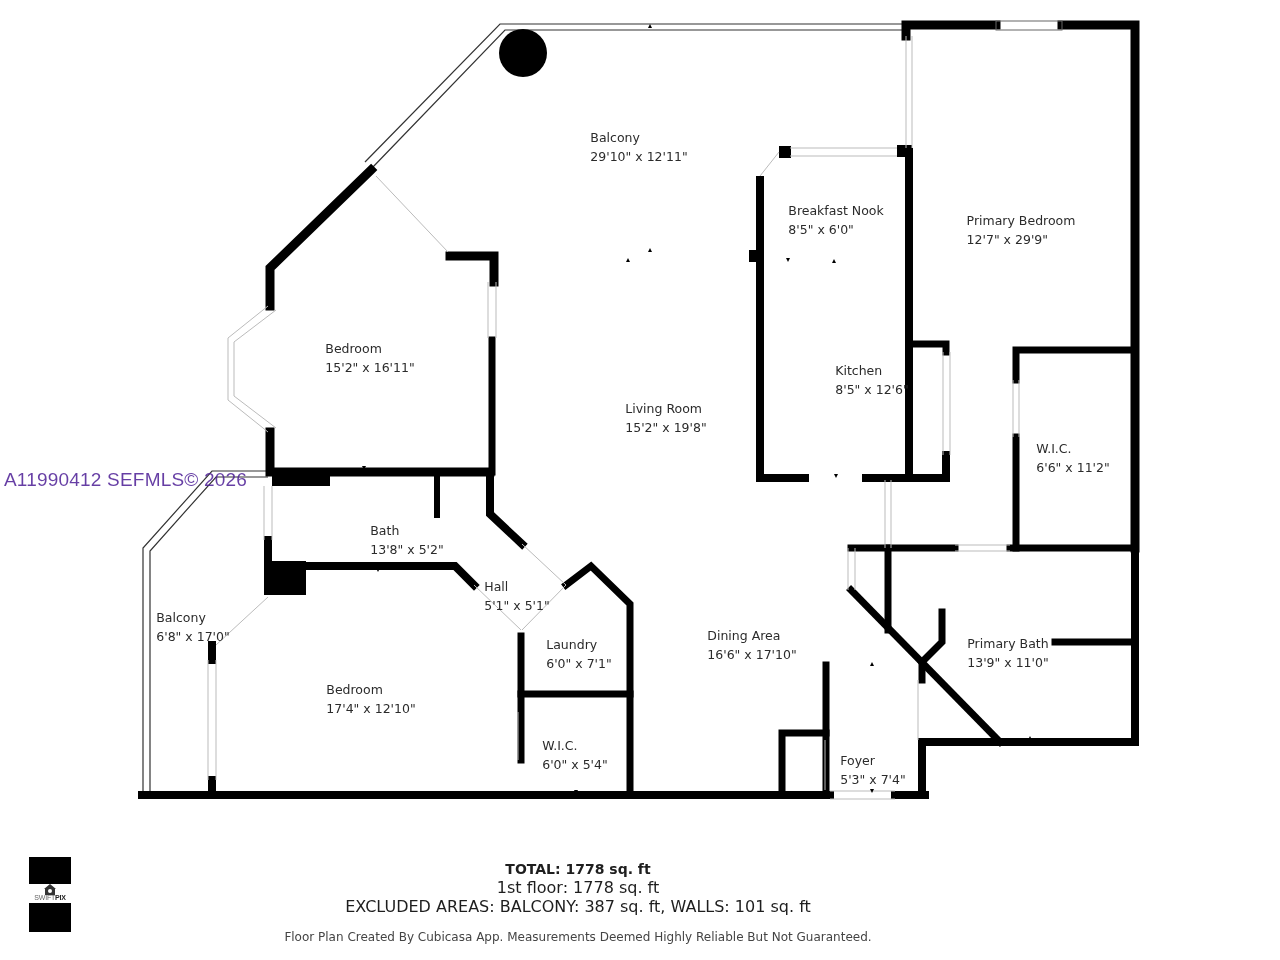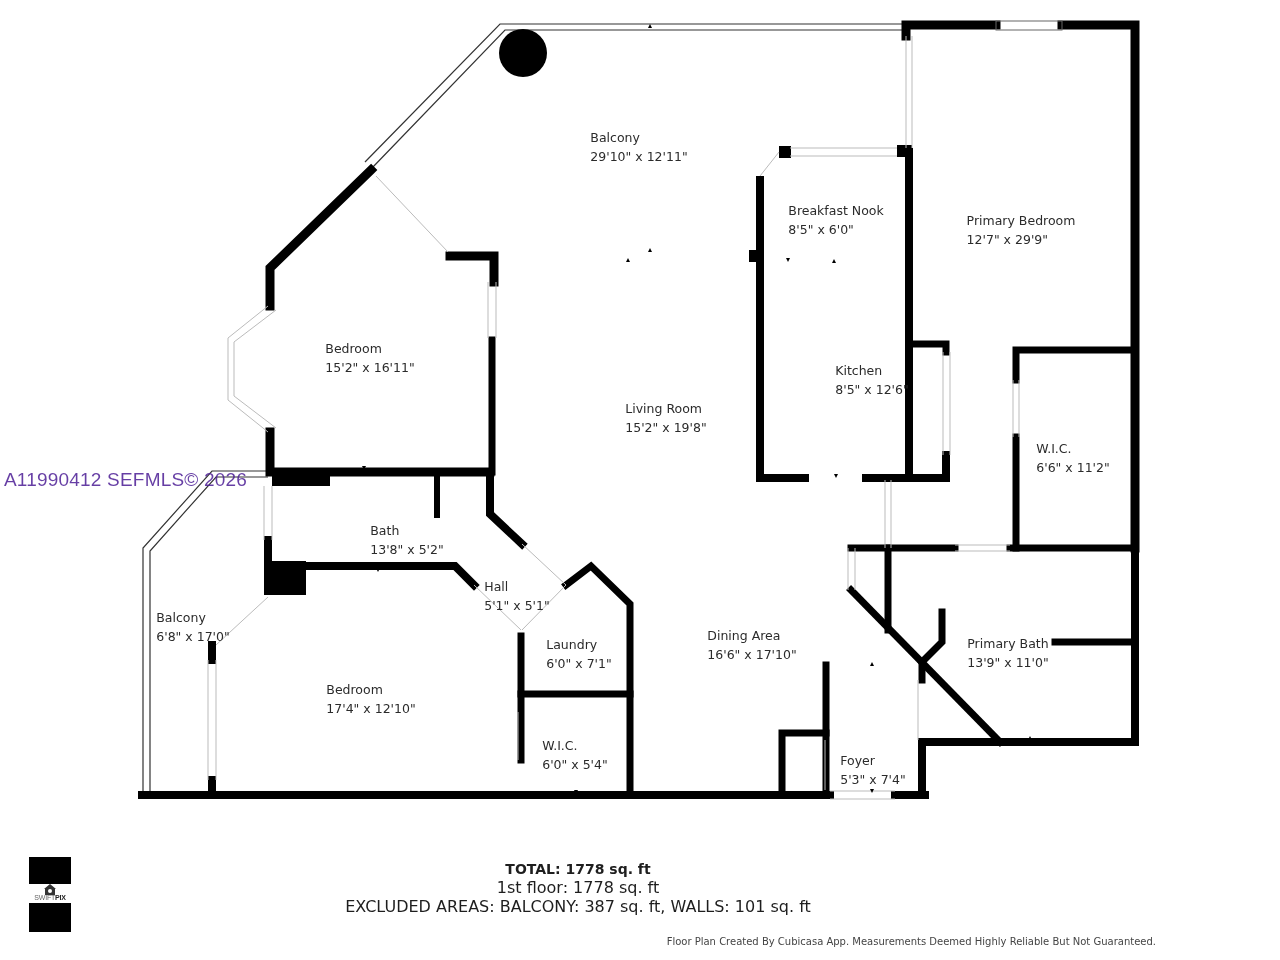--- a/index.html
+++ b/index.html
@@ -4,21 +4,21 @@
 <style>
   html, body { margin: 0; padding: 0; background: #ffffff; }
   body { width: 1280px; height: 960px; position: relative; overflow: hidden; font-family: "DejaVu Sans", sans-serif; }
   #plan { position: absolute; left: 0; top: 0; width: 1280px; height: 960px; }
   .room-label { position: absolute; transform: translateX(-50%); color: #2b2b2b; font-size: 12.5px; line-height: 19px; white-space: nowrap; }
   .room-label .name, .room-label .dim { display: block; }
   .watermark { position: absolute; left: 4px; top: 469px; font-family: "Liberation Sans", sans-serif; font-size: 19px; color: #4c1d95; opacity: 0.85; letter-spacing: 0.2px; white-space: nowrap; }
   .footer { position: absolute; left: 0; width: 1156px; top: 860px; text-align: center; color: #1e1e1e; }
   .footer .total { font-weight: bold; font-size: 14px; line-height: 18px; display: block; }
   .footer .floor, .footer .excluded { font-size: 16px; line-height: 19px; display: block; }
-  .footer .disclaimer { font-size: 10px; margin-top: 20px; display: block; color: #444; text-align: right; }
+  .footer .disclaimer { font-size: 12px; margin-top: 14px; display: block; color: #444; }
   .logo { position: absolute; left: 29px; top: 857px; width: 42px; height: 75px; }
   .logo .blk { position: absolute; left: 0; width: 42px; background: #000; }
   .logo .top { top: 0; height: 27px; }
   .logo .bot { top: 46px; height: 29px; }
   .logo .house { position: absolute; top: 27px; left: 15px; width: 12px; height: 11px; }
   .logo .brand { position: absolute; top: 37px; left: 0; width: 42px; text-align: center; font-size: 7px; font-family: "Liberation Sans", sans-serif; color: #666; letter-spacing: -0.2px; }
   .logo .brand b { color: #222; }
 </style>
 </head>
 <body>

